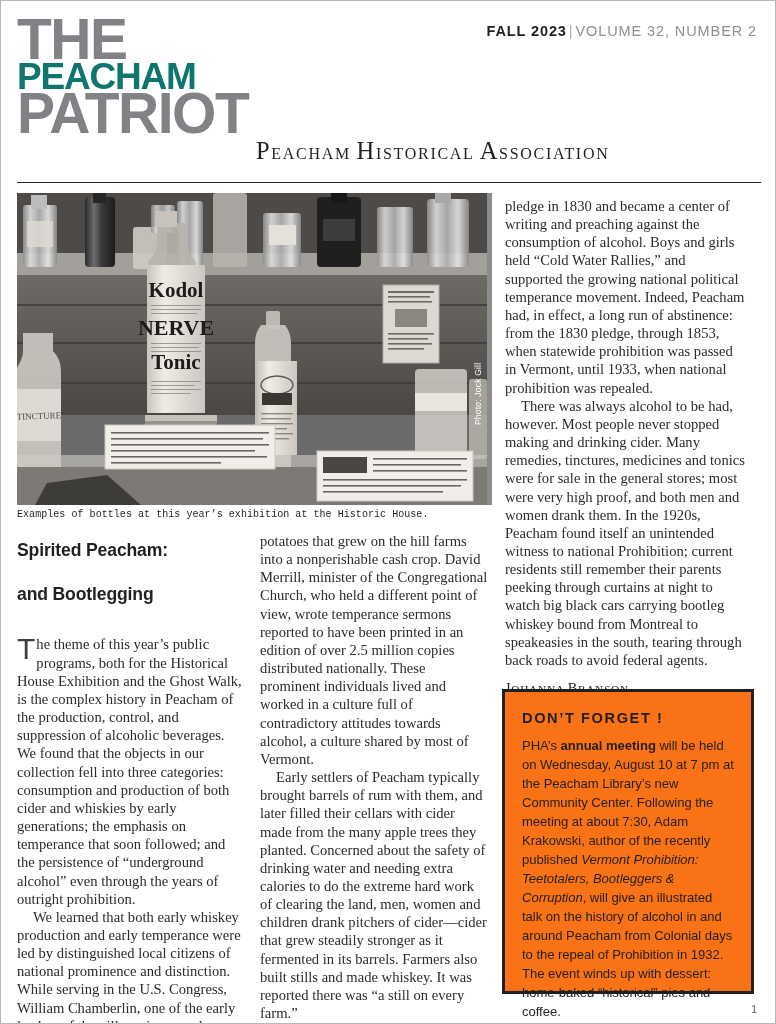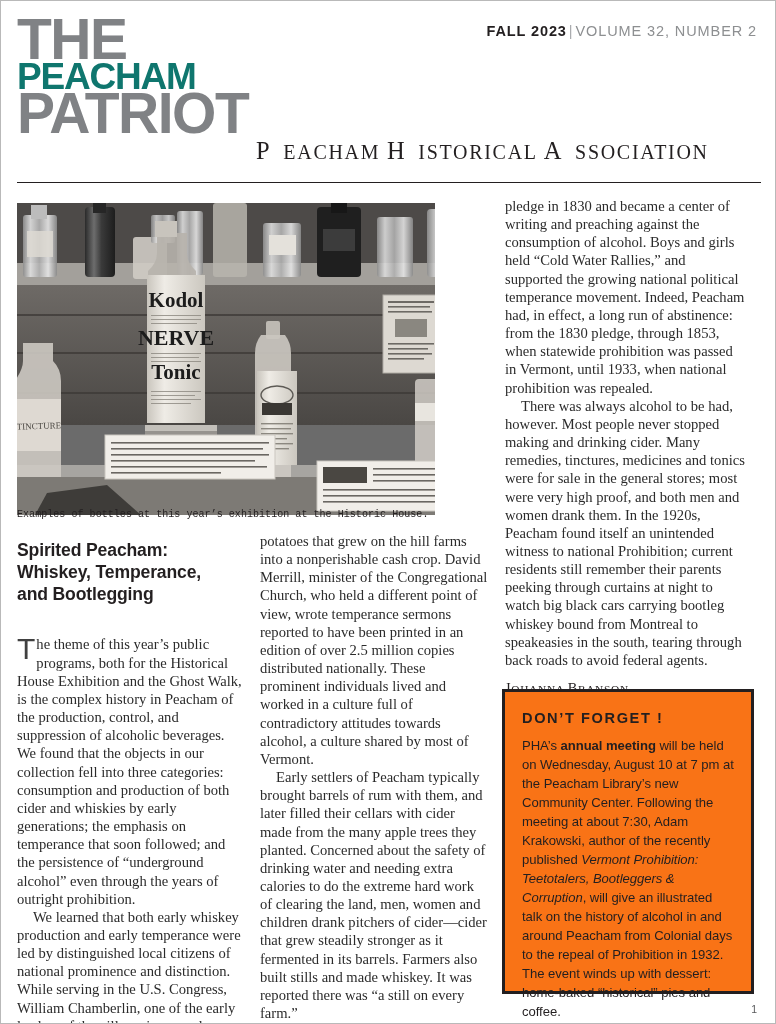--- a/index.html
+++ b/index.html
@@ -80,43 +80,43 @@
     position: absolute;
     left: 255px;
     top: 136px;
     font-family: "Liberation Serif", serif;
     font-size: 24.5px;
     color: #231f20;
     letter-spacing: 1.7px;
     white-space: nowrap;
   }
   .assoc .sc-first { font-size: 24.5px; }
-  .assoc .sc-rest  { font-size: 20px; margin-left: 12px; }
+  .assoc .sc-rest  { font-size: 16px; }
 
   #masthead-rule {
     position: absolute;
     left: 16px;
     top: 181px;
     width: 744px;
     height: 1px;
     background: #231f20;
   }
 
   
   #photo-block {
     position: absolute;
     left: 16px;
     top: 192px;
     width: 470px;
     height: 312px;
   }
   #photo {
     position: absolute;
-    left: 0; top: 10px;
-    width: 418px;
+    left: 0; top: 0;
+    width: 475px;
     height: 312px;
     overflow: hidden;
     background: #8b8b8b;
   }
   #photo svg { display: block; }
   .photo-credit {
     position: absolute;
     left: 456px;
     top: 232px;
     width: 76px;
@@ -409,21 +409,21 @@
       </svg>
       <div class="photo-credit">Photo: Jock Gill</div>
     </div>
   </div>
 
   <div id="photo-caption">Examples of bottles at this year’s exhibition at the Historic House.</div>
 
   <div class="col" id="col1">
     <h2 class="headline">
       <span>Spirited Peacham:</span><br>
-      <span>Whiskey, Temperance,</span><br>
+      <br>
       <span>and Bootlegging</span>
     </h2>
     <p class="body first"><span class="dropcap">T</span><span>he theme of this year’s public programs, both for the Historical House Exhibition and the Ghost Walk, is the complex history in Peacham of the production, control, and suppression of alcoholic beverages. We found that the objects in our collection fell into three categories: consumption and production of both cider and whiskies by early generations; the emphasis on temperance that soon followed; and the persistence of “underground alcohol” even through the years of outright prohibition.</span></p>
     <p class="body">We learned that both early whiskey production and early temperance were led by distinguished local citizens of national prominence and distinction. While serving in the U.S. Congress, William Chamberlin, one of the early leaders of the village, improved on still design and patented his invention. His design permitted farmers to increase production dramatically, turning the</p>
   </div>
 
   <div class="col" id="col2">
     <p class="body first">potatoes that grew on the hill farms into a nonperishable cash crop. David Merrill, minister of the Congregational Church, who held a different point of view, wrote temperance sermons reported to have been printed in an edition of over 2.5 million copies distributed nationally. These prominent individuals lived and worked in a culture full of contradictory attitudes towards alcohol, a culture shared by most of Vermont.</p>
     <p class="body">Early settlers of Peacham typically brought barrels of rum with them, and later filled their cellars with cider made from the many apple trees they planted. Concerned about the safety of drinking water and needing extra calories to do the extreme hard work of clearing the land, men, women and children drank pitchers of cider—cider that grew steadily stronger as it fermented in its barrels. Farmers also built stills and made whiskey. It was reported there was “a still on every farm.”</p>
     <p class="body">The adverse effect of daily drinking “ardent spirits” soon gave rise to an equally ardent temperance movement. Peacham passed its first temperance</p>

